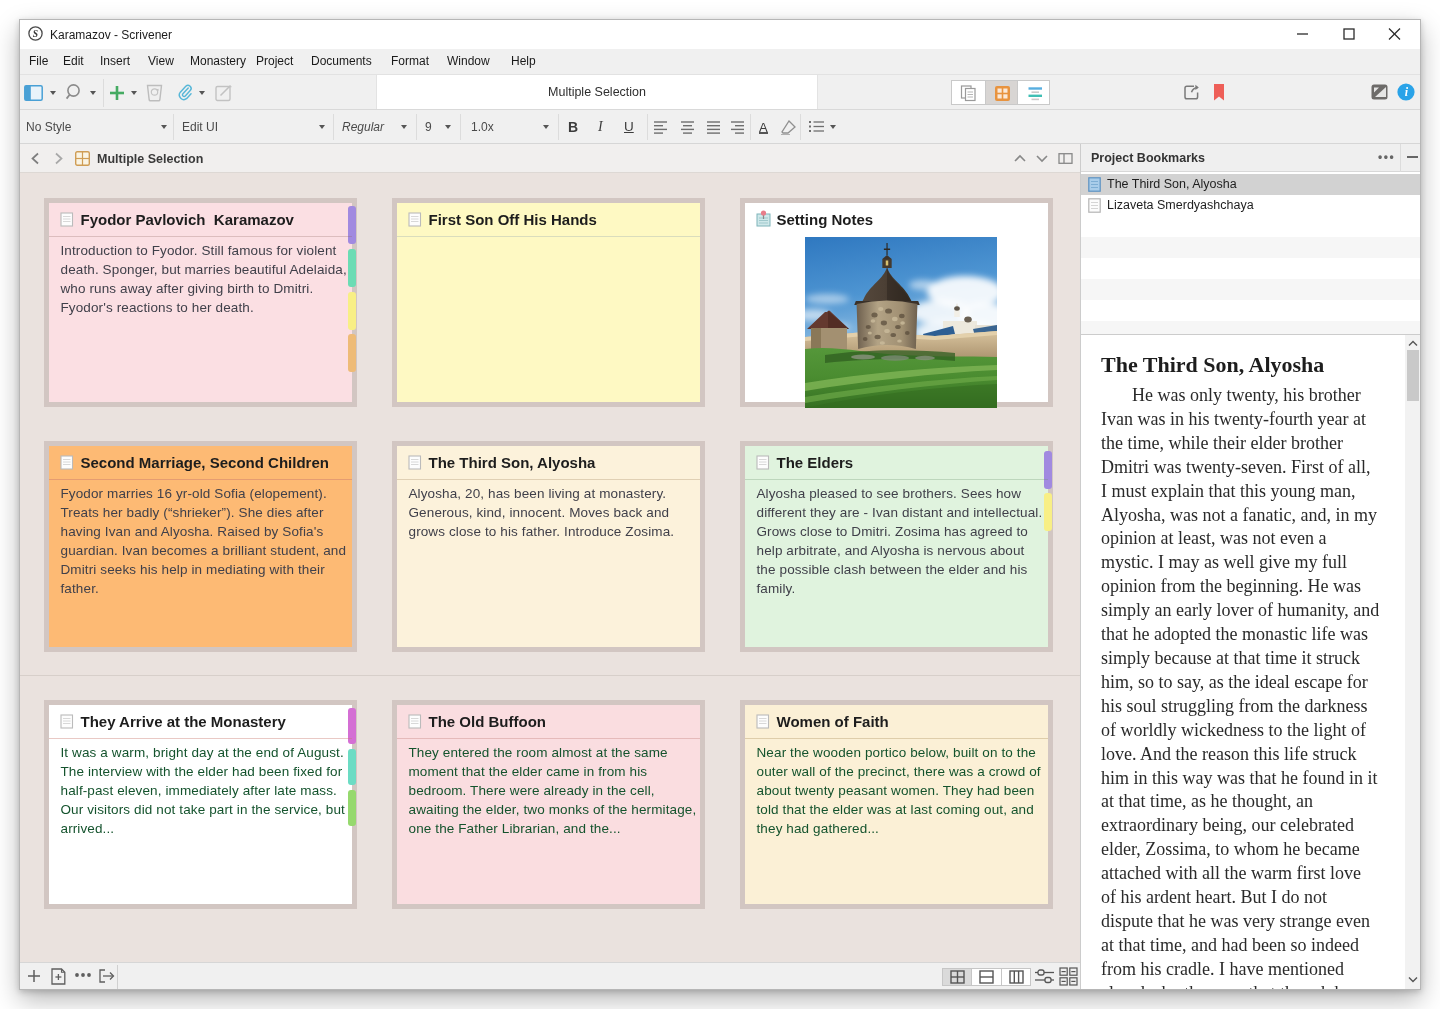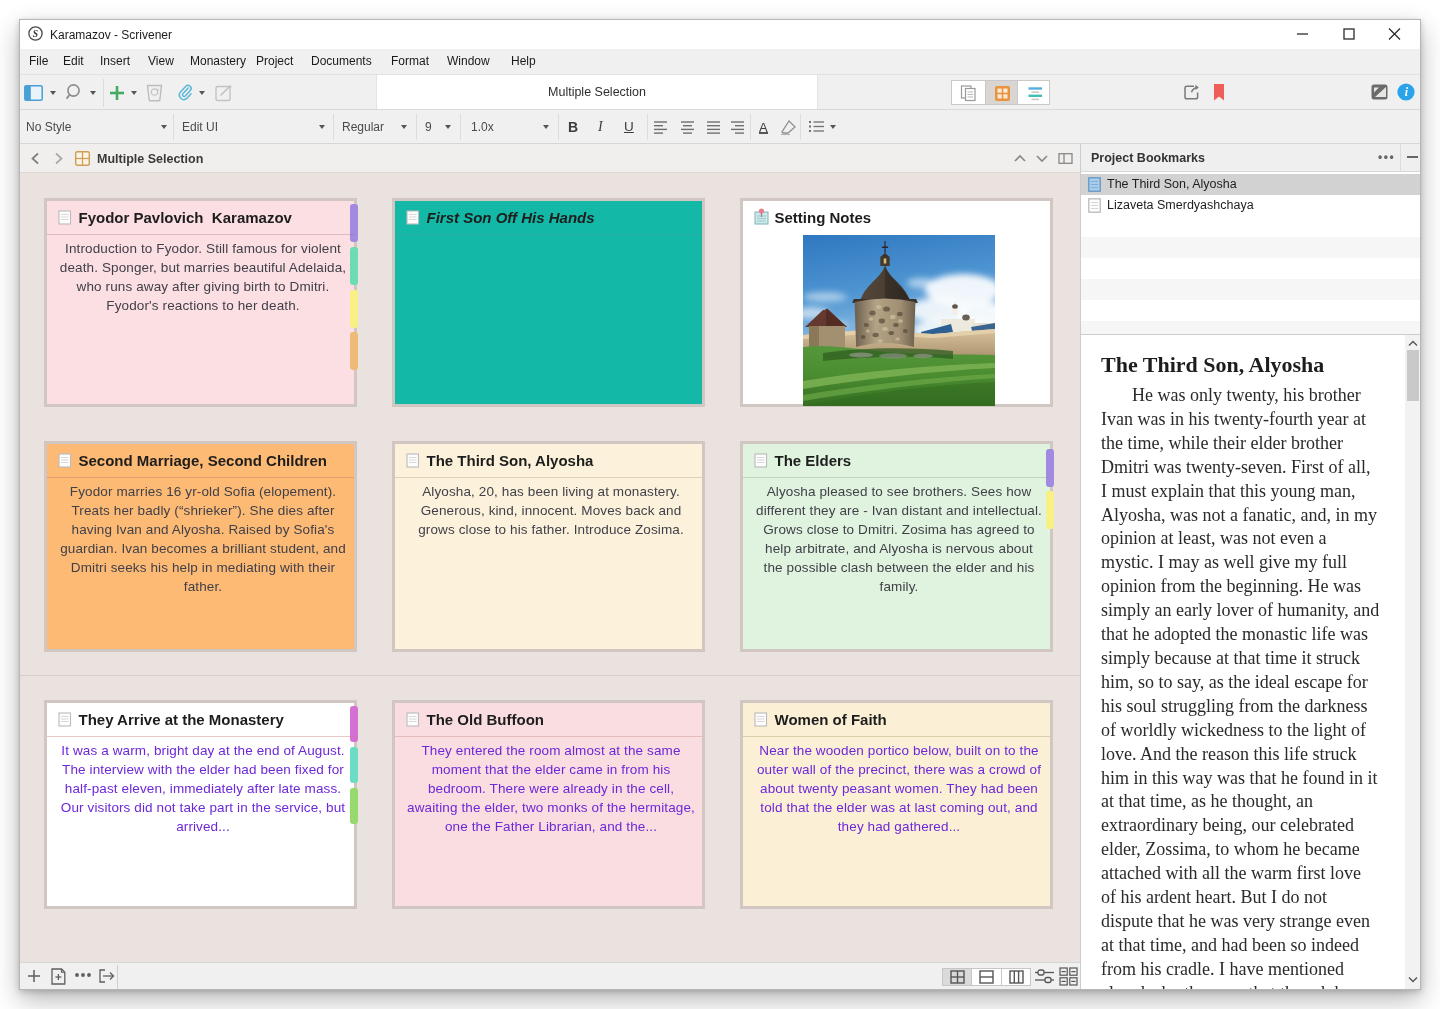--- a/index.html
+++ b/index.html
@@ -9,26 +9,26 @@
 
 #titlebar { position:absolute; left:0; top:0; width:1400px; height:29px; background:#fff; }
 #menubar { position:absolute; left:0; top:29px; width:1400px; height:25px; background:#f0f0f0; }
 #toolbar { position:absolute; left:0; top:54px; width:1400px; height:36px; background:#f0f0f0; border-top:1px solid #e2e2e2; border-bottom:1px solid #d9d9d9; }
 #formatbar { position:absolute; left:0; top:90px; width:1400px; height:34px; background:#f0f0f0; border-bottom:1px solid #d6d6d6; }
 #edheader { position:absolute; left:0; top:124px; width:1060px; height:29px; background:#f1efee; border-bottom:1px solid #ddd8d4; }
 #corkboard { position:absolute; left:0; top:153px; width:1060px; height:789px; background:#eae2de; }
 #statusbar { position:absolute; left:0; top:942px; width:1060px; height:27px; background:#f0f0f0; border-top:1px solid #d6d6d6; }
 #sidebar { position:absolute; left:1060px; top:124px; width:340px; height:845px; background:#fff; border-left:1px solid #cccccc; }
 .menuitem { position:absolute; top:0; height:25px; line-height:25px; font-size:12px; color:#1a1a1a; }
-.card { position:absolute; width:313px; height:209px; border:3px solid #a3a3a3; background:#fff;text-align:center; }
+.card { position:absolute; width:313px; height:209px; border:5px solid #a3a3a3; background:#fff; }
 .cardtitle { position:absolute; left:0; top:0; right:0; height:33px; }
 .cardtitle .txt { position:absolute; left:32px; top:0; height:33px; line-height:34px; font-size:15px; font-weight:bold; color:#1d1d1d; white-space:nowrap; }
 .cardsep { position:absolute; left:0; right:0; top:33px; height:1px; background:rgba(140,100,95,0.28); }
 .cardbody { position:absolute; left:12px; top:38px; right:6px; font-size:13.5px; letter-spacing:0.12px; line-height:19px; color:#40404a; white-space:nowrap; }
-.gray .cardbody { color:#6d28d9; }
+.gray .cardbody { color:#14532d; }
 .tab { position:absolute; width:8px; right:-4px; border-radius:3px; }
 .vsep { position:absolute; width:1px; background:#dcdcdc; }
 .ddarrow { position:absolute; width:0; height:0; border-left:3.5px solid transparent; border-right:3.5px solid transparent; border-top:4px solid #555; }
 .fmttext { position:absolute; font-size:12px; color:#4a4a4a; top:0; height:34px; line-height:34px; }
 .sbrow { position:absolute; left:0; width:339px; height:21px; }
 </style>
 </head>
 <body>
 <div id="win"></div>
 <div id="pagewrap" style="position:absolute; left:20px; top:20px; width:1400px; height:969px; overflow:hidden;">
@@ -148,21 +148,21 @@
     </svg>
   </div>
 
   <div id="formatbar">
     <div class="fmttext" style="left:6px;">No Style</div>
       <div class="ddarrow" style="left:141px; top:15px;"></div>
     <div class="vsep" style="left:153px; top:4px; height:26px;"></div>
     <div class="fmttext" style="left:162px;">Edit UI</div>
       <div class="ddarrow" style="left:299px; top:15px;"></div>
     <div class="vsep" style="left:313px; top:4px; height:26px;"></div>
-    <div class="fmttext" style="left:322px;">Regular</div>
+    <div class="fmttext" style="left:322px;font-style:italic;">Regular</div>
       <div class="ddarrow" style="left:381px; top:15px;"></div>
     <div class="vsep" style="left:396px; top:4px; height:26px;"></div>
     <div class="fmttext" style="left:405px;">9</div>
       <div class="ddarrow" style="left:425px; top:15px;"></div>
     <div class="vsep" style="left:440px; top:4px; height:26px;"></div>
     <div class="fmttext" style="left:451px;">1.0x</div>
       <div class="ddarrow" style="left:523px; top:15px;"></div>
     <div class="vsep" style="left:538px; top:4px; height:26px;"></div>
     <div class="fmttext" style="left:548px; font-weight:bold; font-size:14px; color:#3c3c3c;">B</div>
     <div class="fmttext" style="left:578px; font-style:italic; font-size:14px; font-family:'Liberation Serif',serif; color:#3c3c3c;">I</div>
@@ -250,21 +250,21 @@
             <line x1="3" y1="7" x2="10.5" y2="7"></line>
             <line x1="3" y1="9.5" x2="10.5" y2="9.5"></line>
           </g>
         </svg>
       <div class="cardtitle">
           <div class="txt">Fyodor Pavlovich&nbsp; Karamazov</div>
         </div>
       <div class="cardsep" style="background:rgba(140,100,95,0.28);"></div>
       <div class="cardbody">Introduction to Fyodor. Still famous for violent<br>death. Sponger, but marries beautiful Adelaida,<br>who runs away after giving birth to Dmitri.<br>Fyodor's reactions to her death.</div>
     </div>
-<div class="card" style="left:371.5px; top:25px; height:209px; background:#14b8a6; border-color:#d2c6c2;font-style:italic;">
+<div class="card" style="left:371.5px; top:25px; height:209px; background:#fef9c3; border-color:#d2c6c2;">
 
       <svg class="abs" style="left:11px; top:9px;" width="14" height="15" viewBox="0 0 14 15">
           <rect x="1" y="1" width="11.5" height="13" fill="#fdfdfd" stroke="#bbb" stroke-width="1.1"></rect>
           <g stroke="#d8d8d8" stroke-width="1">
             <line x1="3" y1="4.5" x2="10.5" y2="4.5"></line>
             <line x1="3" y1="7" x2="10.5" y2="7"></line>
             <line x1="3" y1="9.5" x2="10.5" y2="9.5"></line>
           </g>
         </svg>
       <div class="cardtitle">

